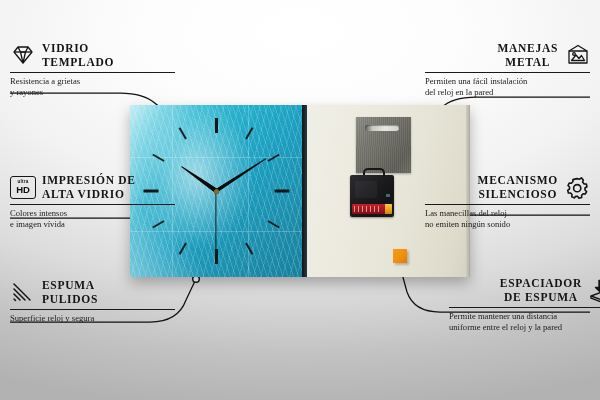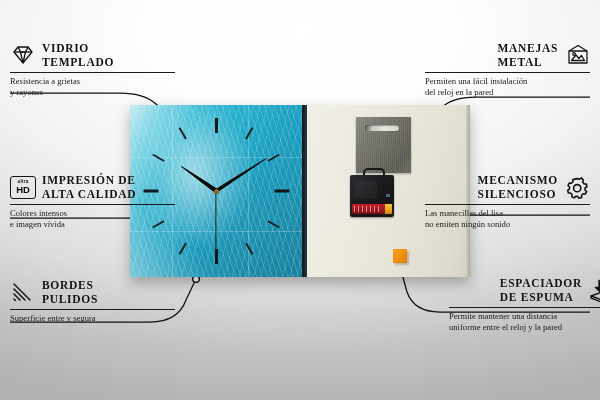--- a/index.html
+++ b/index.html
@@ -255,21 +255,21 @@
   .feature .title {
     font-family: "Liberation Serif", serif;
     font-weight: bold;
     font-size: 11.5px;
     line-height: 13.5px;
     letter-spacing: 0.7px;
     color: #141414;
     white-space: pre-line;
   }
   .feature.left .title { text-align: left; }
-  .feature.right .title { text-align: left; }
+  .feature.right .title { text-align: center; }
 
   .feature .rule {
     height: 1px;
     background: #1a1a1a;
     margin-top: 3px;
   }
   .feature .desc {
     font-family: Liberation Serif, serif;
     font-size: 8.6px;
     line-height: 10.6px;
@@ -422,44 +422,44 @@
 
   <div class="feature left" id="f-print">
     <div class="head">
       <span class="ficon">
         <span class="hdbox">
           <span class="u">ultra</span>
           <span class="hd">HD</span>
         </span>
       </span>
       <span class="title">IMPRESIÓN DE
-ALTA CALIDAD</span>
+ALTA VIDRIO</span>
     </div>
     <div class="rule"></div>
     <div class="desc">Colores intensos
 e imagen vívida</div>
   </div>
 
   <div class="feature left" id="f-edges">
     <div class="head">
       <span class="ficon">
         <svg width="26" height="22" viewBox="0 0 26 22">
           <g stroke="#141414" stroke-width="1.5" stroke-linecap="round">
             <line x1="4" y1="3" x2="20" y2="19"></line>
             <line x1="4" y1="8" x2="15" y2="19"></line>
             <line x1="4" y1="13" x2="10" y2="19"></line>
             <line x1="4" y1="18" x2="5.5" y2="19.5"></line>
           </g>
         </svg>
       </span>
-      <span class="title">BORDES
+      <span class="title">ESPUMA
 PULIDOS</span>
     </div>
     <div class="rule"></div>
-    <div class="desc">Superficie entre y segura</div>
+    <div class="desc">Superficie reloj y segura</div>
   </div>
 
   <div class="feature right" id="f-handles">
     <div class="head">
       <span class="title">MANEJAS
 METAL</span>
       <span class="ficon">
         <svg width="26" height="22" viewBox="0 0 26 22">
           <g fill="none" stroke="#141414" stroke-width="1.3" stroke-linejoin="round">
             <path d="M5 7 H23 V19 H5 Z"></path>
@@ -490,21 +490,21 @@
                      L11.7 20.4 L10.2 21.9 L7.8 20.7 L8.0 18.5
                      L6.6 17.0 L4.4 17.0 L3.7 14.3 L5.5 13.0
                      L5.5 11.0 L4.0 9.5 L5.2 7.1 L7.4 7.3
                      L8.9 5.8 L8.9 3.6 Z"></path>
             <circle cx="13.2" cy="12.2" r="3.6"></circle>
           </g>
         </svg>
       </span>
     </div>
     <div class="rule"></div>
-    <div class="desc">Las manecillas del lisa
+    <div class="desc">Las manecillas del reloj
 no emiten ningún sonido</div>
   </div>
 
   <div class="feature right" id="f-spacer">
     <div class="head">
       <span class="title">ESPACIADOR
 DE ESPUMA</span>
       <span class="ficon">
         <svg width="26" height="24" viewBox="0 0 26 24">
           <g fill="none" stroke="#141414" stroke-width="1.4" stroke-linejoin="round">

